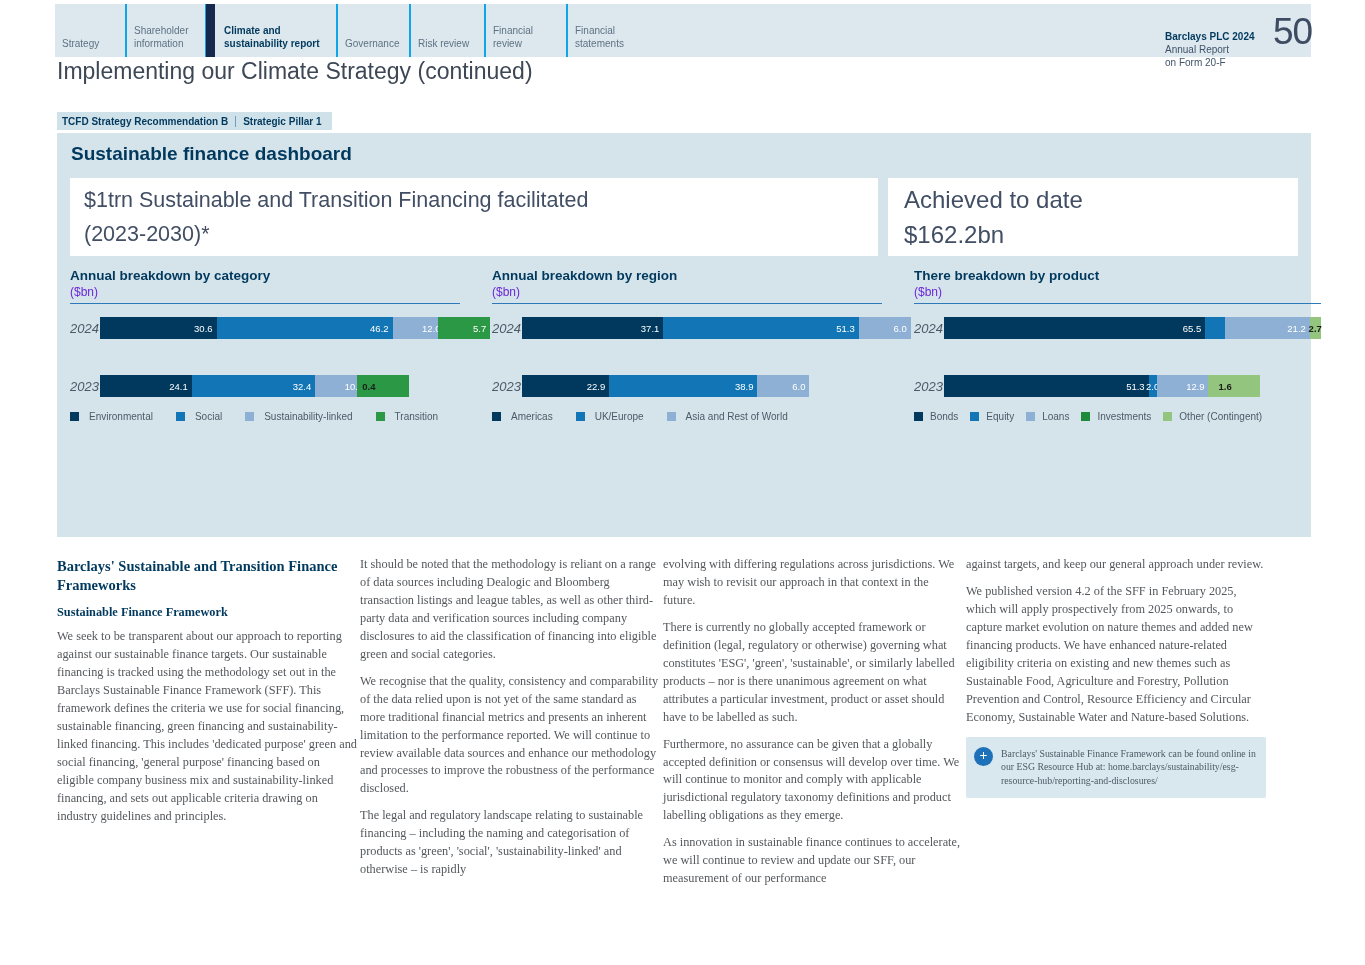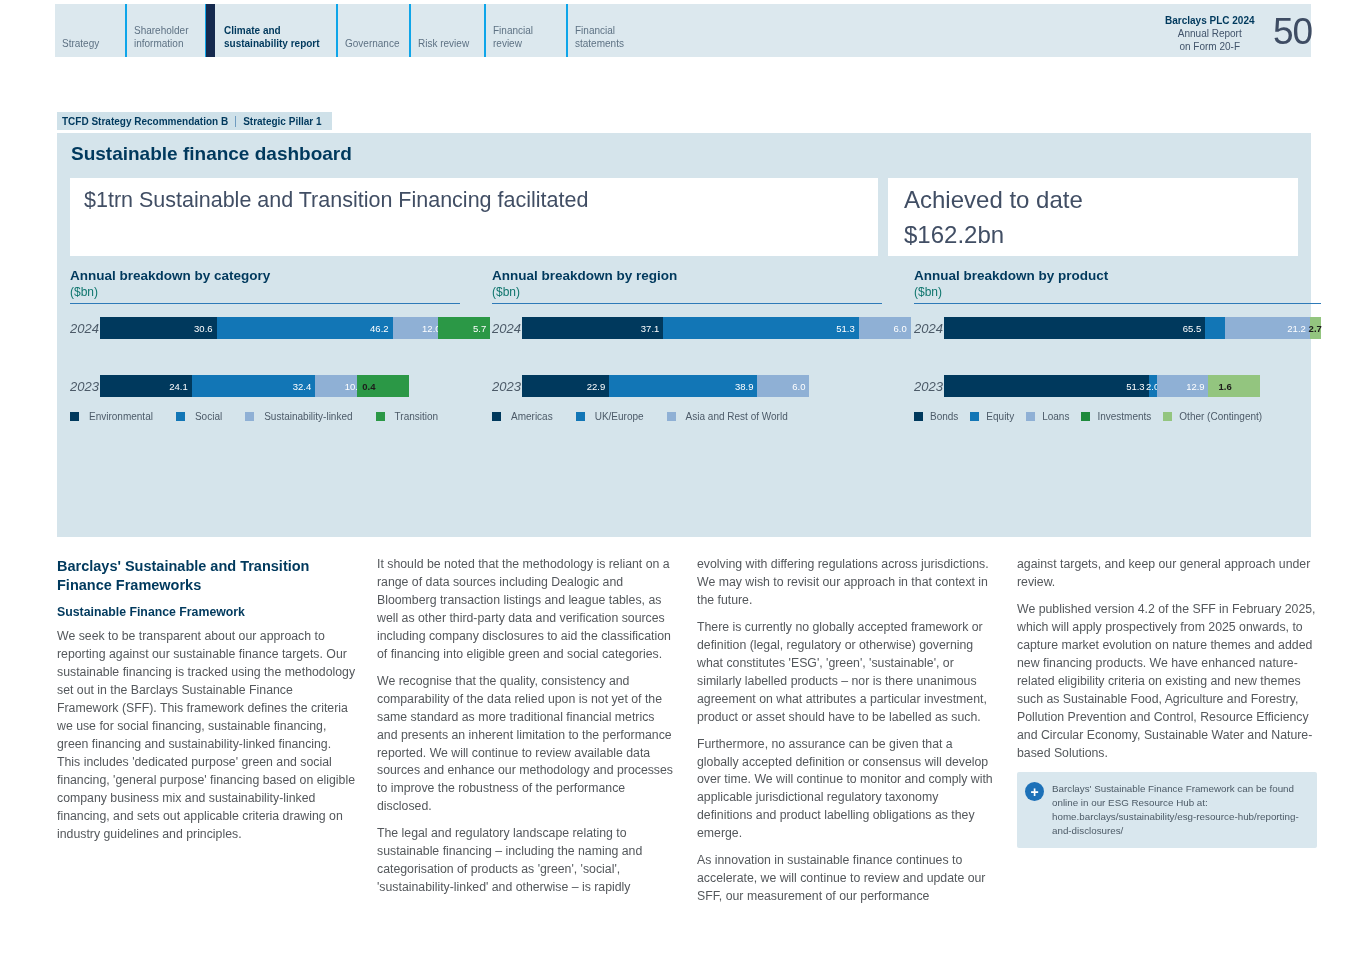--- a/index.html
+++ b/index.html
@@ -10,61 +10,61 @@
   
   .nav-band{position:absolute;left:55px;top:4px;width:1256px;height:53px;background:#dce8ee;}
   .nav-tabs{display:flex;height:53px;}
   .nav-tab{position:relative;border-left:2px solid #0ea5e9;box-sizing:border-box;
            display:flex;align-items:flex-end;padding:5px 6px 7px 7px;
            font-size:10px;line-height:1.25;color:#5e7284;cursor:pointer;}
   .nav-tab:first-child{border-left:none;}
   .nav-tab.active{color:#00395d;font-weight:bold;}
   .nav-tab.active::before{content:"";position:absolute;left:-1px;top:0;bottom:0;width:9px;background:#15294e;}
   .nav-tab.active span{margin-left:10px;}
-  .brand-block{position:absolute;left:1110px;top:10px;font-size:10px;line-height:1.32;color:#41536a;text-align:center;}
+  .brand-block{position:absolute;left:1110px;top:26px;font-size:10px;line-height:1.32;color:#41536a;}
   .brand-line1{font-weight:bold;color:#00395d;}
   .page-num{position:absolute;left:1218px;top:7px;font-size:37px;font-weight:400;color:#3e4c63;letter-spacing:-1px;}
 
   .page-title{position:absolute;left:57px;top:58px;margin:0;font-size:23px;font-weight:400;color:#3d4755;}
 
   .tag{position:absolute;left:57px;top:112px;background:#cfe1e9;display:inline-flex;align-items:center;
        height:18px;padding:0 10px 0 5px;gap:7px;font-size:10px;font-weight:bold;color:#00395d;}
   .tag-sep{width:1px;height:11px;background:#6f9cc0;}
 
   
   .dashboard{position:absolute;left:57px;top:133px;width:1254px;height:404px;background:#d5e4eb;}
   .dash-title{position:absolute;left:14px;top:10px;font-size:19px;font-weight:bold;color:#00395d;}
   .hl{position:absolute;top:45px;height:78px;background:#fff;box-sizing:border-box;color:#414e64;}
   .hl-left{left:13px;width:808px;padding:5px 14px;font-size:21.5px;line-height:34px;}
   .hl-right{left:831px;width:410px;padding:4px 16px;font-size:24px;line-height:35px;}
 
   .charts{position:absolute;left:13px;top:135px;display:flex;gap:32px;}
   .chart{width:390px;}
   .chart:nth-child(3){width:407px;}
   .chart-title{font-size:13.5px;font-weight:bold;color:#00395d;}
-  .chart-unit{font-size:12px;color:#0f766e;margin-top:2px;}
+  .chart-unit{font-size:12px;color:#6d28d9;margin-top:2px;}
   .chart-rule{height:1px;background:#2e7ab8;margin-top:4px;}
   .bar-row{display:flex;align-items:center;height:22px;margin-top:13px;}
   .bar-row + .bar-row{margin-top:36px;}
   .bar-year{width:30px;font-size:13px;color:#4c5a68;flex:0 0 30px;font-style:italic;}
   .bar-track{flex:1;height:22px;position:relative;}
   .seg{position:absolute;top:0;height:22px;display:flex;align-items:center;justify-content:flex-end;
        box-sizing:border-box;padding-right:4px;font-size:9.5px;color:#fff;padding-left:48px;}
   .seg.center,.seg.center-dark{justify-content:center;padding:0;overflow:visible;white-space:nowrap;}
   .seg.center-dark{color:#1d1d1b;font-weight:bold;}
   .out-label{position:absolute;top:0;height:22px;display:flex;align-items:center;padding-left:4px;
              font-size:9.5px;font-weight:bold;color:#1d1d1b;}
   .legend{display:flex;align-items:center;margin-top:14px;font-size:10px;color:#4c5a68;flex-wrap:nowrap;}
   .legend-item{display:flex;align-items:center;margin-right:23px;white-space:nowrap;}
   .chart:nth-child(3) .legend-item{margin-right:12px;}
   .legend-swatch{width:9px;height:9px;margin-right:10px;flex:0 0 9px;}
   .chart:nth-child(3) .legend-swatch{margin-right:7px;}
 
   
-  .body-cols{position:absolute;left:57px;top:556px;width:1254px;display:flex;gap:20px;}
+  .body-cols{position:absolute;left:57px;top:556px;width:1254px;display:flex;gap:3px;font-family:Liberation Serif, serif;}
   .bcol{width:300px;flex:0 0 300px;font-size:12.3px;line-height:1.46;color:#54585c;}
   .bcol h3{margin:1px 0 10px;font-size:14.5px;line-height:1.28;color:#00395d;}
   .bcol h4{margin:0 0 6px;font-size:12.3px;color:#00395d;}
   .bcol p{margin:0 0 9px;}
   .callout{background:#d9e7ee;border-radius:2px;display:flex;gap:8px;padding:10px 10px 10px 8px;margin-top:10px;}
   .callout-icon{flex:0 0 19px;width:19px;height:19px;border-radius:50%;background:#1d71b8;color:#fff;
                 font-size:14px;font-weight:bold;display:flex;align-items:center;justify-content:center;line-height:1;}
   .callout-text{font-size:9.8px;line-height:1.42;color:#4c5a66;}
 </style>
 </head>
@@ -97,31 +97,33 @@
         </div>
       </div>
     <div class="brand-block">
       <div class="brand-line1">Barclays PLC 2024</div>
       <div>Annual Report</div>
       <div>on Form 20-F</div>
     </div>
     <div class="page-num">50</div>
   </div>
 
+  <h1 class="page-title">Implementing our Climate Strategy (continued)</h1>
 
   <div class="tag">
     <span>TCFD Strategy Recommendation B</span>
     <span class="tag-sep"></span>
     <span>Strategic Pillar 1</span>
   </div>
 
   <div class="dashboard">
     <div class="dash-title">Sustainable finance dashboard</div>
     <div class="hl hl-left">
       <div>$1trn Sustainable and Transition Financing facilitated</div>
+      <div>(2023-2030)*</div>
     </div>
     <div class="hl hl-right">
       <div>Achieved to date</div>
       <div>$162.2bn</div>
     </div>
     <div class="charts">
         <div class="chart">
           <div class="chart-title">Annual breakdown by category</div>
           <div class="chart-unit">($bn)</div>
           <div class="chart-rule"></div>
@@ -192,21 +194,21 @@
               <div class="legend-swatch" style="background: rgb(18, 118, 182);"></div>
               <span>UK/Europe</span>
             </div>
             <div class="legend-item">
               <div class="legend-swatch" style="background: rgb(143, 176, 213);"></div>
               <span>Asia and Rest of World</span>
             </div>
           </div>
         </div>
         <div class="chart">
-          <div class="chart-title">Annual breakdown by product</div>
+          <div class="chart-title">There breakdown by product</div>
           <div class="chart-unit">($bn)</div>
           <div class="chart-rule"></div>
           <div class="bar-row">
             <div class="bar-year">2024</div>
             <div class="bar-track">
               <div class="seg" style="left: 0%; width: 69.3122%; background: rgb(0, 57, 93);">65.5</div>
               <div class="seg" style="left: 69.3122%; width: 5.29101%; background: rgb(18, 118, 182);">5.0</div>
               <div class="seg" style="left: 74.6032%; width: 22.4339%; background: rgb(143, 176, 213);">21.2</div>
               <div class="seg center-dark" style="left: 97.037%; width: 2.85714%; background: rgb(147, 197, 127);">2.7</div>
             </div>

